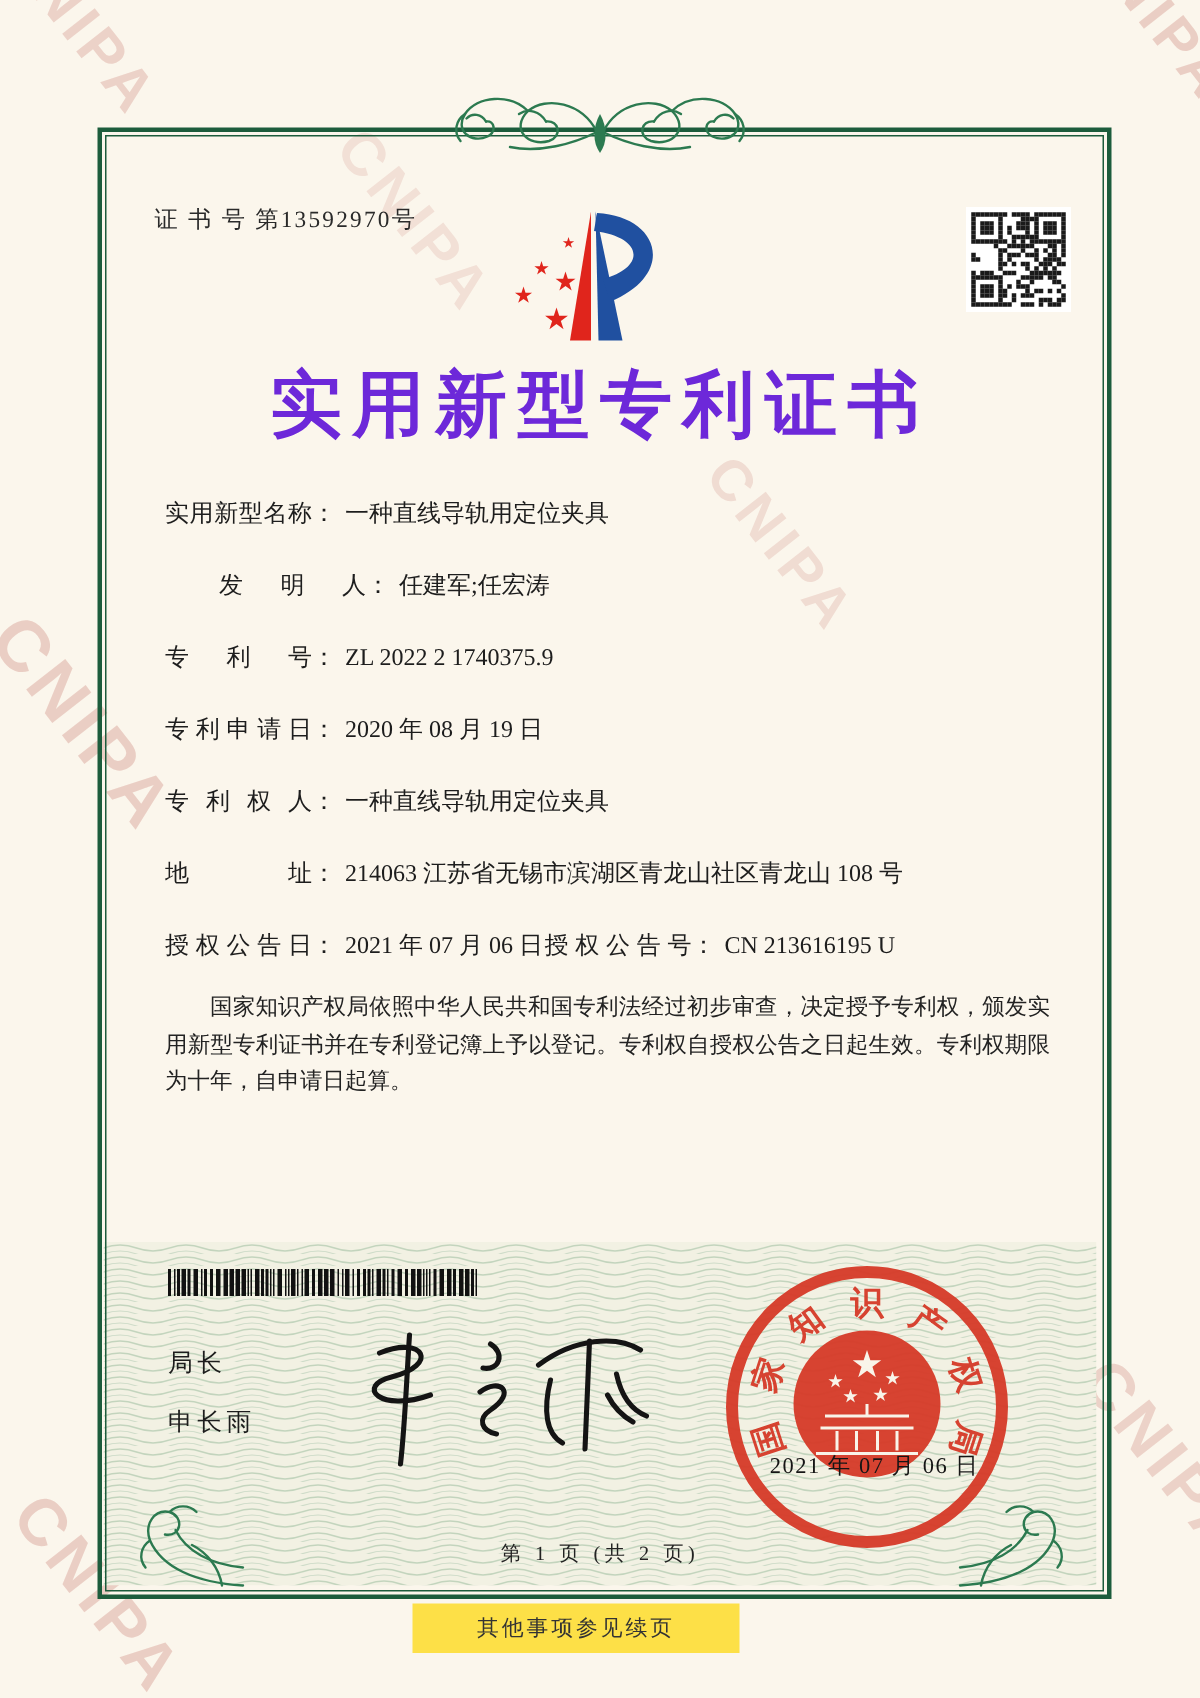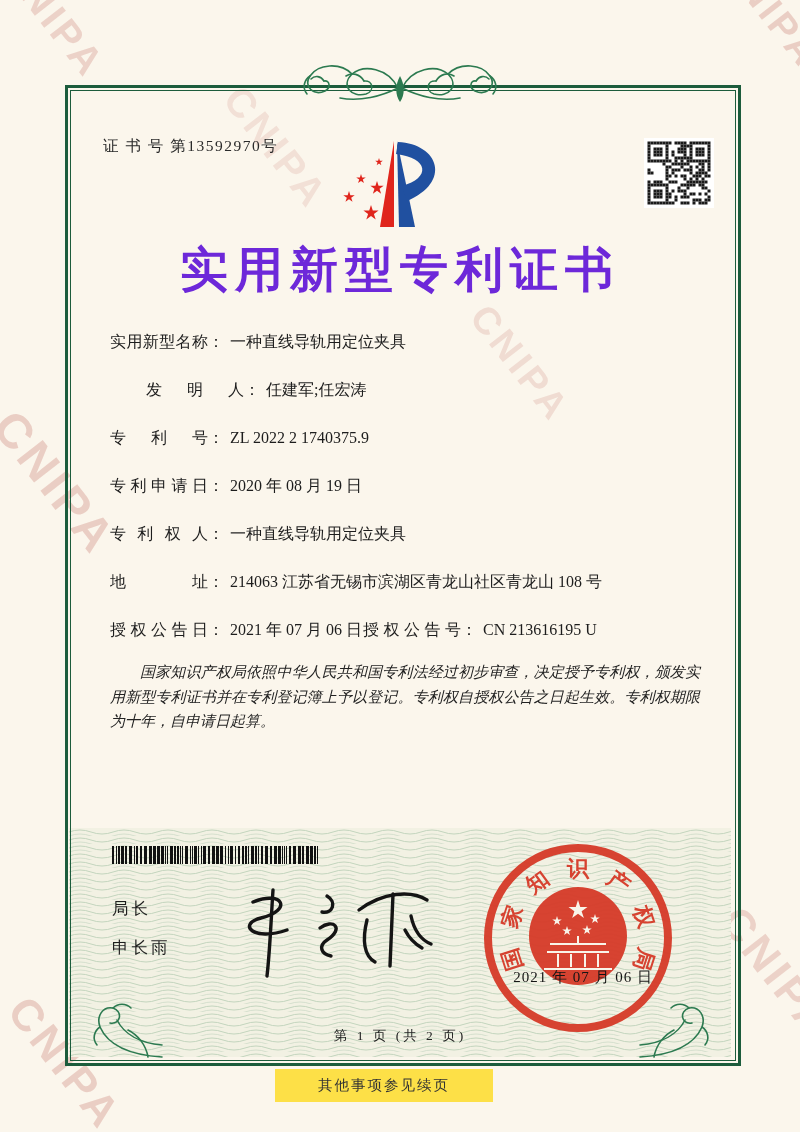--- a/index.html
+++ b/index.html
@@ -22,21 +22,21 @@
   .qr{position:absolute;left:644px;top:138px;width:70px;height:70px;background:#fff;z-index:5;}
   .doc-title{position:absolute;left:0;top:238px;width:800px;text-align:center;
        font-size:48px;font-weight:bold;letter-spacing:7px;color:#6d28d9;z-index:5;}
   
   .field-row{position:absolute;left:110px;font-size:16px;color:#1d1d1d;z-index:5;white-space:nowrap;}
   .flabel{display:inline-block;width:98px;text-align:justify;text-align-last:justify;}
   .fcolon{display:inline-block;margin-right:6px;}
   .fgroup2{position:absolute;left:253px;top:0;white-space:nowrap;}
   
   .law-text{position:absolute;left:110px;top:660px;width:590px;font-size:15px;
-       line-height:24.6px;text-align:justify;color:#222;z-index:5;font-style:italic;}
+       line-height:24.6px;text-align:justify;color:#222;z-index:5;}
   .law-text p{margin:0;text-indent:2em;}
   
   .barcode{position:absolute;left:112px;top:846px;width:208px;height:18px;z-index:5;}
   
   .signer{position:absolute;left:112px;top:898px;font-size:16.5px;color:#1d1d1d;z-index:5;}
   .signer div{margin-bottom:17px;letter-spacing:3px;}
   .signature{position:absolute;left:225px;top:878px;z-index:5;}
   
   .seal{position:absolute;left:480px;top:840px;z-index:6;opacity:0.96;}
   .seal-date{position:absolute;left:498px;top:968px;width:170px;text-align:center;

